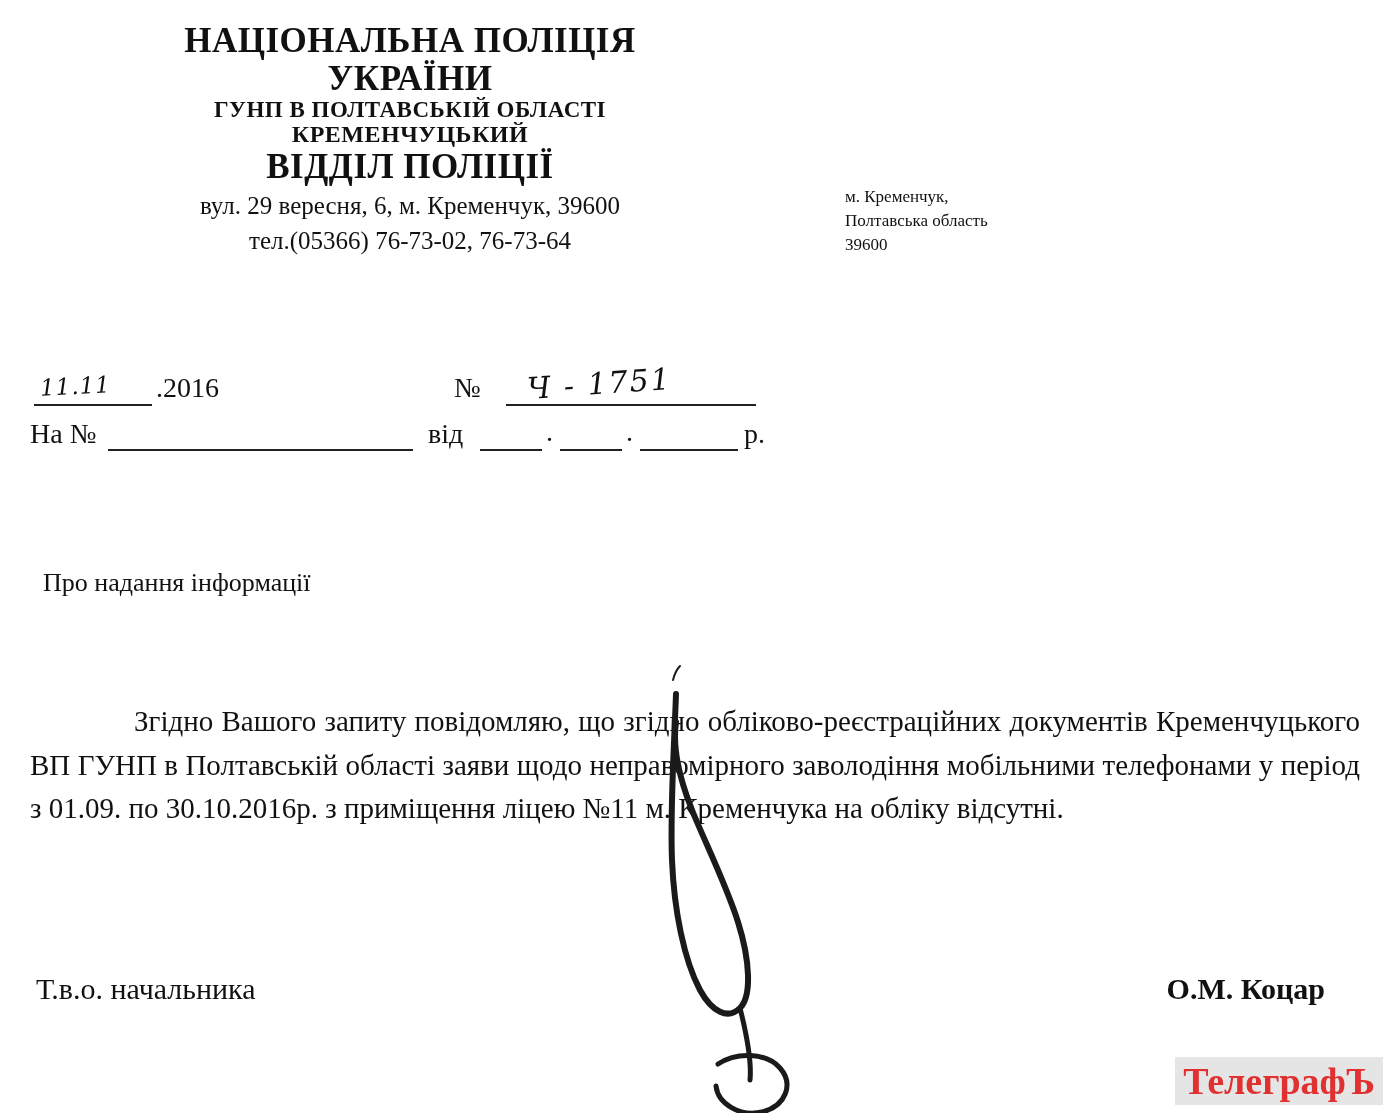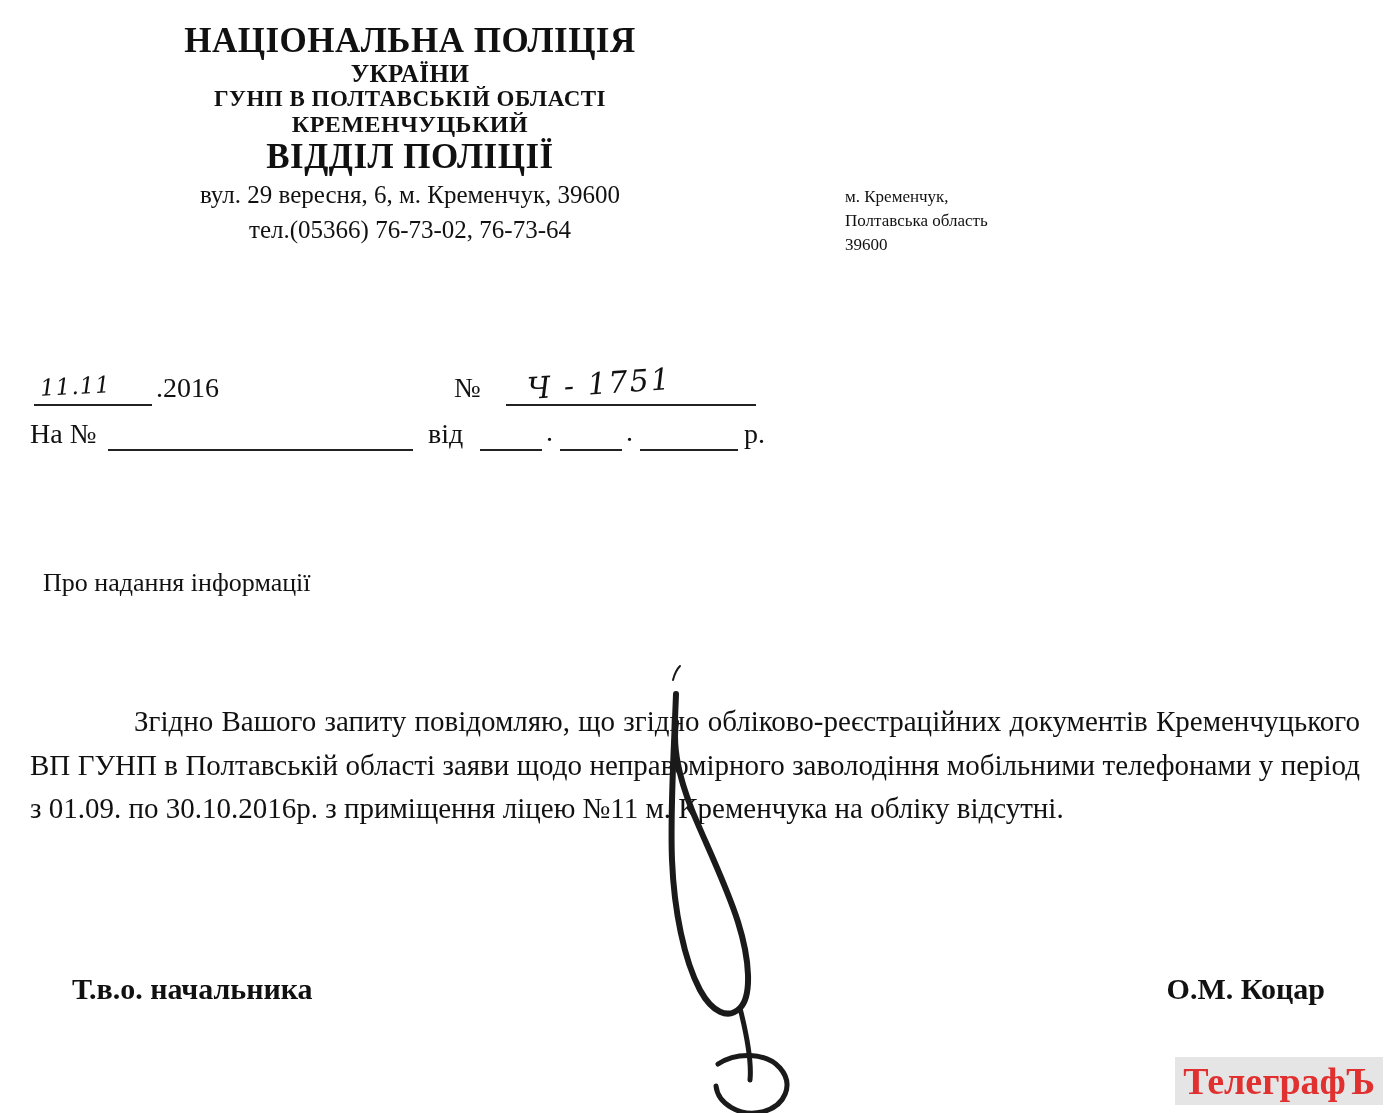--- a/index.html
+++ b/index.html
@@ -26,21 +26,21 @@
     font-family: Liberation Serif, serif;
   }
   .lh-line {
     font-weight: bold;
     font-size: 35px;
     line-height: 1.08;
     letter-spacing: 0.5px;
     white-space: nowrap;
   }
   .lh-line.l1 { font-size: 35px; }
-  .lh-line.l2 { font-size: 25px; }
+  .lh-line.l2 { font-size: 35px; }
   .lh-line.l3 { font-size: 23px; }
   .lh-line.l4 { font-size: 24px; }
   .lh-line.l5 { font-size: 35px; }
   .lh-addr {
     font-size: 25px;
     line-height: 1.18;
     margin-top: 5px;
     white-space: nowrap;
   }
 
@@ -165,22 +165,21 @@
     text-indent: 104px;
     hyphens: none;
   }
 
   
   .sig-left {
     position: absolute;
     left: 36px;
     top: 972px;
     font-size: 30px;
-    font-weight: bold;
-    margin-left: 36px;
+    font-weight: normal;
   }
   .sig-right {
     position: absolute;
     right: 70px;
     top: 972px;
     font-size: 30px;
     font-weight: bold;
   }
 
   

